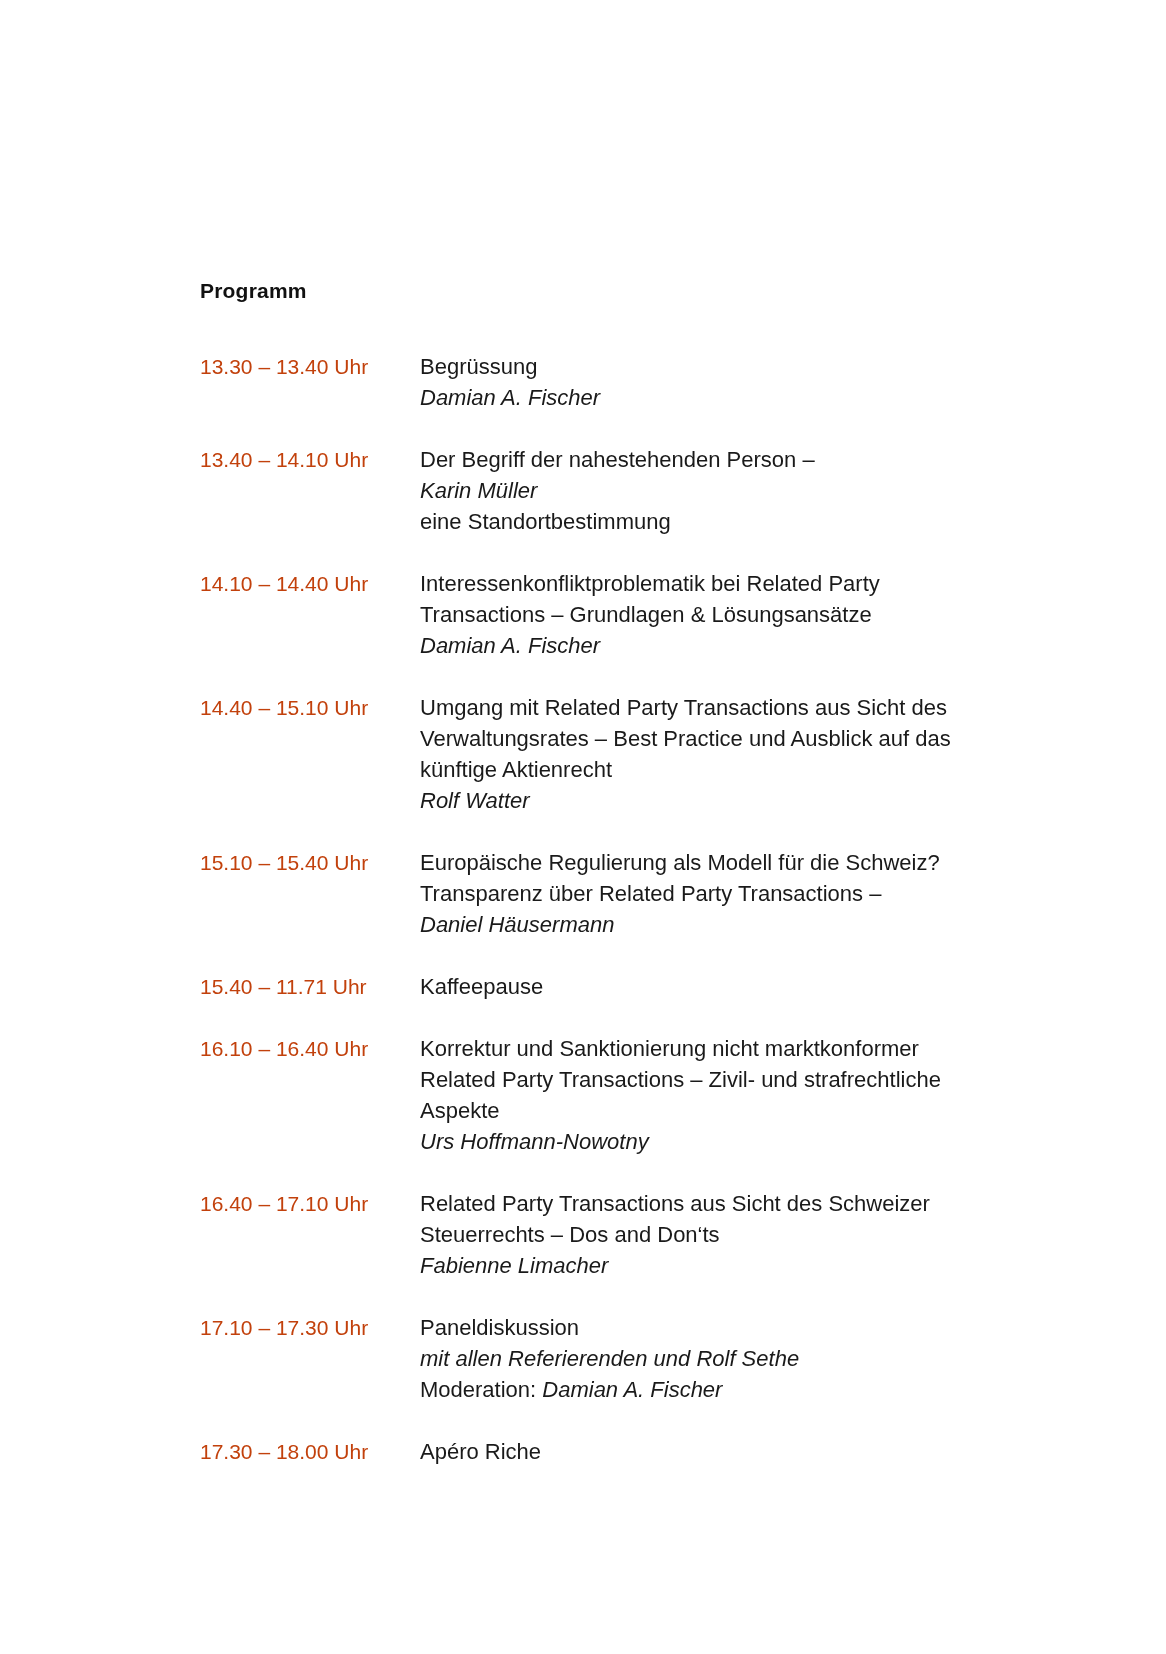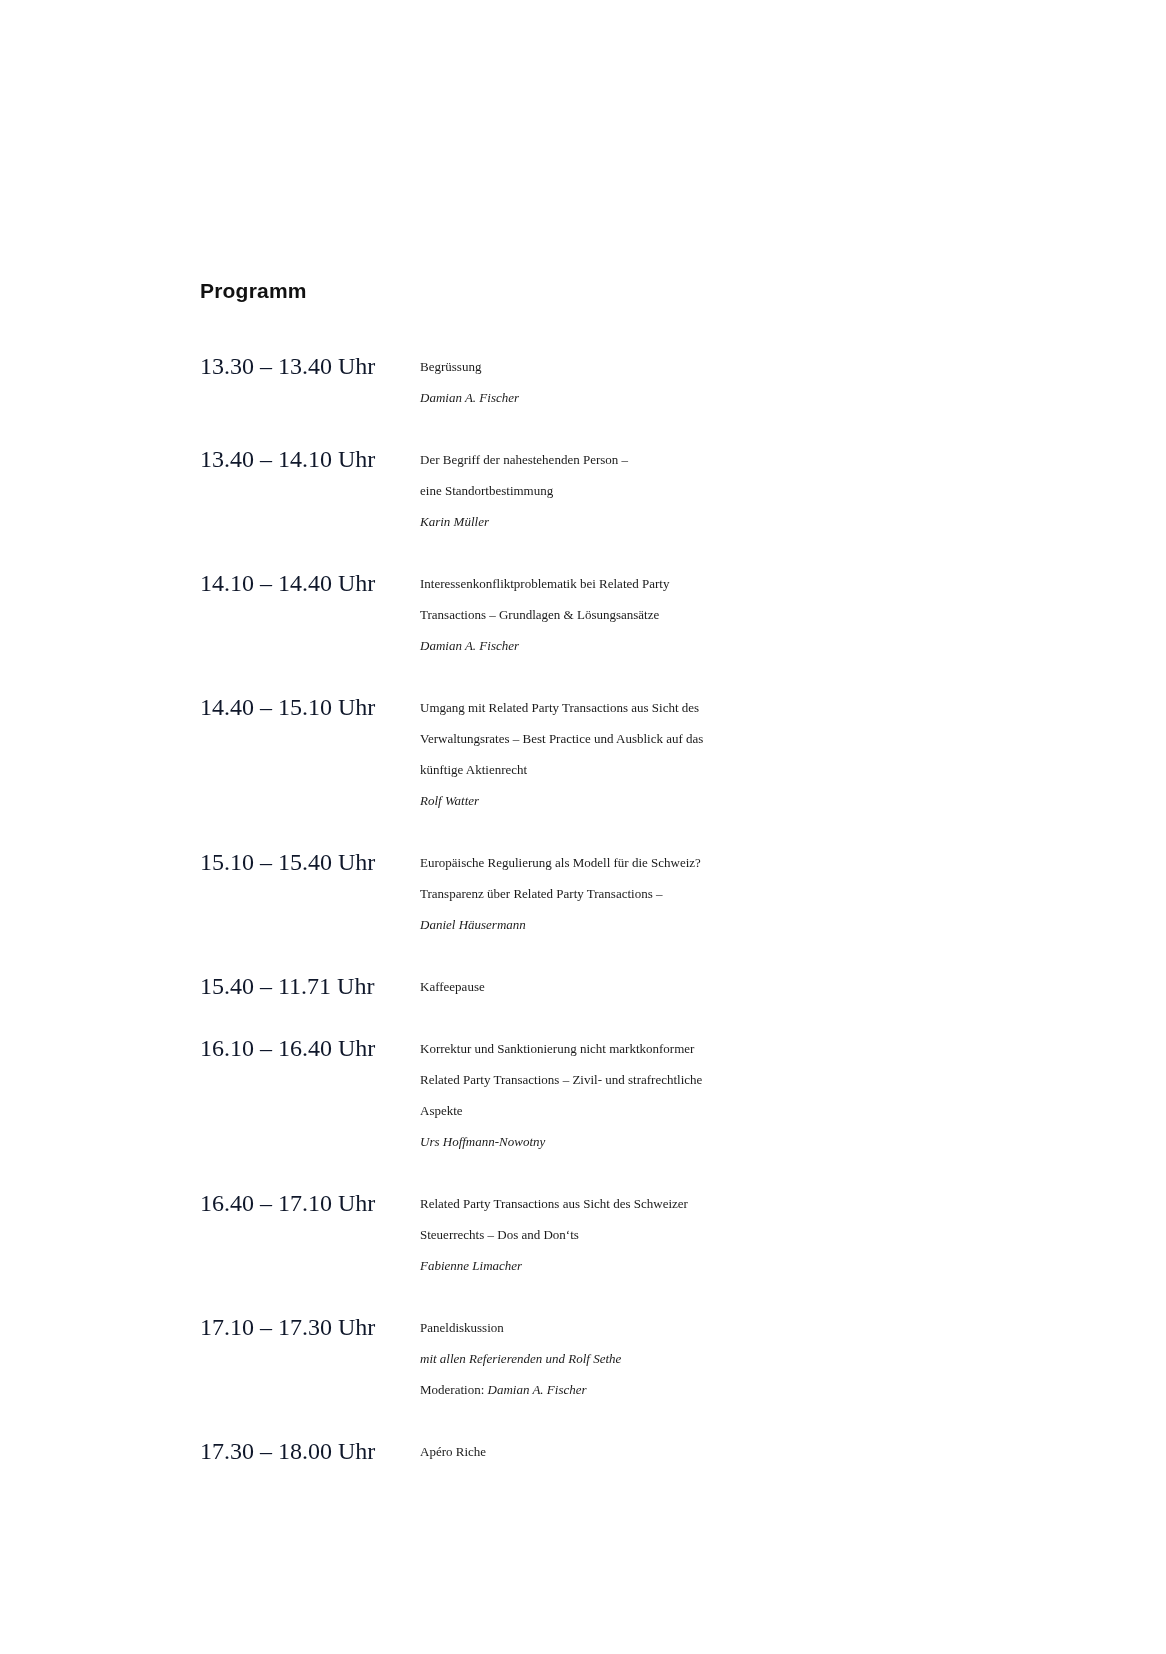--- a/index.html
+++ b/index.html
@@ -39,32 +39,30 @@
     display: flex;
     align-items: flex-start;
     margin-bottom: 31px;
   }
   .schedule-row:last-child {
     margin-bottom: 16px;
   }
   .time-cell {
     flex: 0 0 220px;
     width: 220px;
-    font-size: 24px;
+    font-size: 21px;
     line-height: 31px;
     white-space: nowrap;
-    color: #0f172a;
-    font-family: Liberation Serif, serif;
+    color: #c2410c;
   }
   .detail-cell {
     flex: 1 1 auto;
-    font-size: 13px;
+    font-size: 22px;
     line-height: 31px;
     color: #1a1a1a;
-    font-family: Liberation Serif, serif;
   }
   .detail-line {
     display: block;
   }
   .detail-line.italic {
     font-style: italic;
   }
   .detail-line .label-upright {
     font-style: normal;
     text-align: right;
@@ -84,22 +82,22 @@
           <div class="time-cell">13.30 – 13.40 Uhr</div>
           <div class="detail-cell">
             <span class="detail-line">Begrüssung</span>
             <span class="detail-line italic">Damian A. Fischer</span>
           </div>
         </div>
         <div class="schedule-row">
           <div class="time-cell">13.40 – 14.10 Uhr</div>
           <div class="detail-cell">
             <span class="detail-line">Der Begriff der nahestehenden Person –</span>
+            <span class="detail-line italic">Karin Müller</span>
             <span class="detail-line">eine Standortbestimmung</span>
-            <span class="detail-line italic">Karin Müller</span>
           </div>
         </div>
         <div class="schedule-row">
           <div class="time-cell">14.10 – 14.40 Uhr</div>
           <div class="detail-cell">
             <span class="detail-line">Interessenkonfliktproblematik bei Related Party</span>
             <span class="detail-line">Transactions – Grundlagen &amp; Lösungsansätze</span>
             <span class="detail-line italic">Damian A. Fischer</span>
           </div>
         </div>

